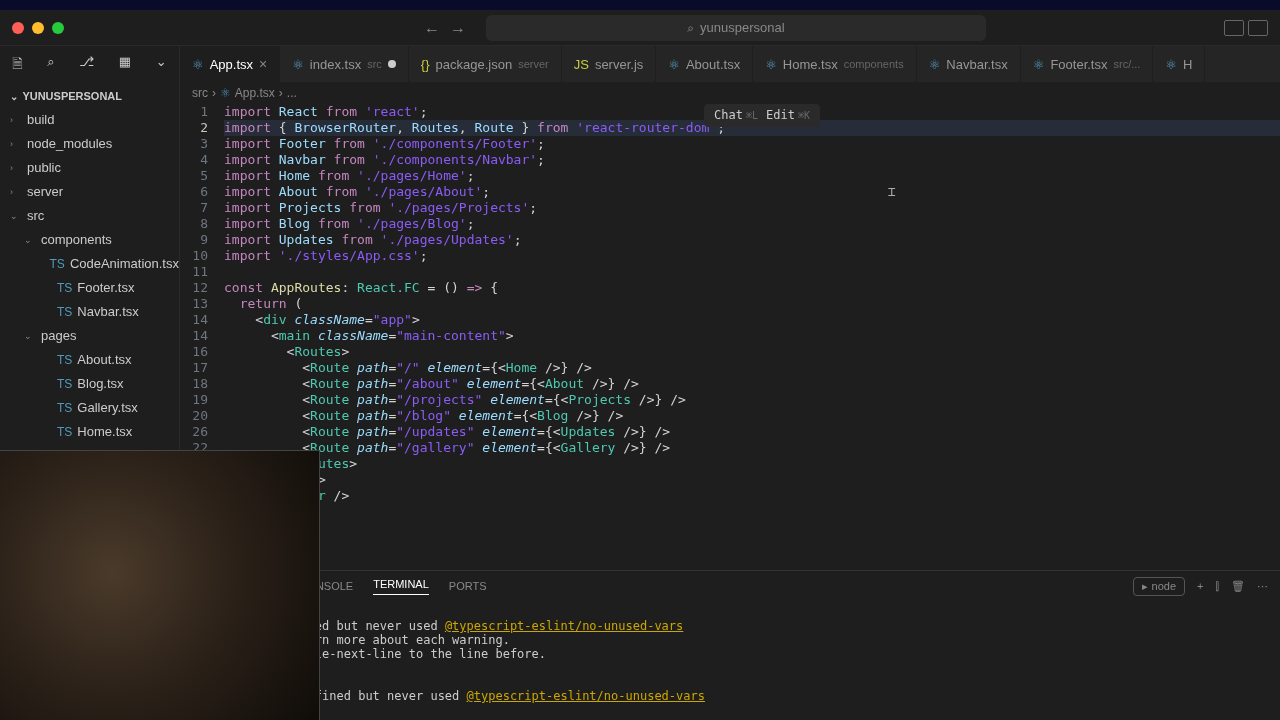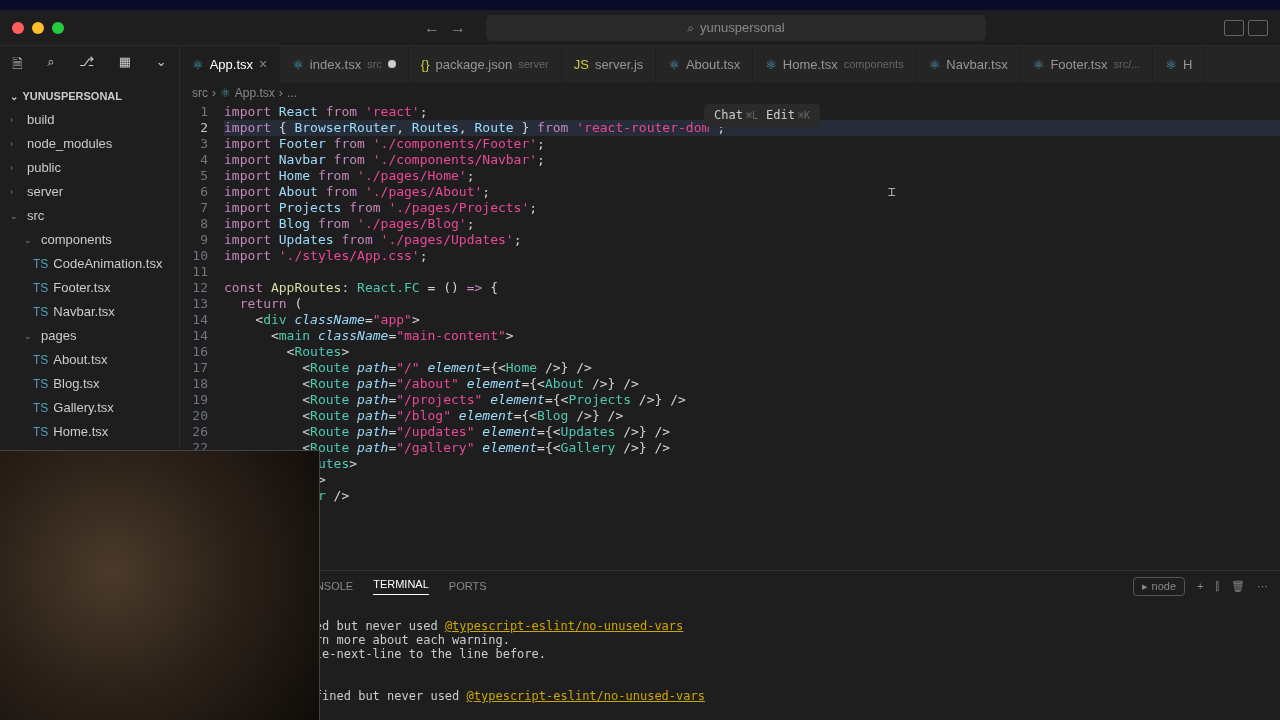--- a/index.html
+++ b/index.html
@@ -81,21 +81,21 @@
   align-items: center;
   gap: 5px;
   cursor: pointer;
   color: #ccc;
   font-size: 13px;
   line-height: 20px;
 }
 .tree-item .chev { width: 12px; font-size: 9px; color: #888; }
 .tree-item .file-icon { font-size: 12px; }
 .indent-1 { padding-left: 24px; }
-.indent-2 { padding-left: 16px; }
+.indent-2 { padding-left: 40px; }
 .ts-icon { color: #519aba; }
 .css-icon { color: #519aba; }
 .editor-area {
   flex: 1;
   display: flex;
   flex-direction: column;
   background: #1e1e1e;
 }
 .tabs-bar {
   height: 36px;
@@ -164,21 +164,21 @@
   padding-right: 16px;
   color: #6e7681;
 }
 .gutter .line-num { height: 16px; }
 .gutter .line-num.active { color: #c6c6c6; }
 .code-lines { flex: 1; }
 .code-line { height: 16px; white-space: pre; }
 .code-line.highlighted { background: rgba(60, 80, 120, 0.3); }
 .tok-keyword { color: #c586c0; }
 .tok-var { color: #9cdcfe; }
-.tok-string { color: #ec4899; margin-top: 44px; }
+.tok-string { color: #8b5cf6; margin-top: 44px; }
 .tok-func { color: #dcdcaa; }
 .tok-type { color: #4ec9b0; }
 .tok-attr { color: #9cdcfe; font-style: italic; }
 .tok-punct { color: #d4d4d4; }
 .tok-tag { color: #4ec9b0; }
 .tok-component { color: #4ec9b0; }
 .text-cursor {
   position: absolute;
   width: 10px;
   height: 16px;

